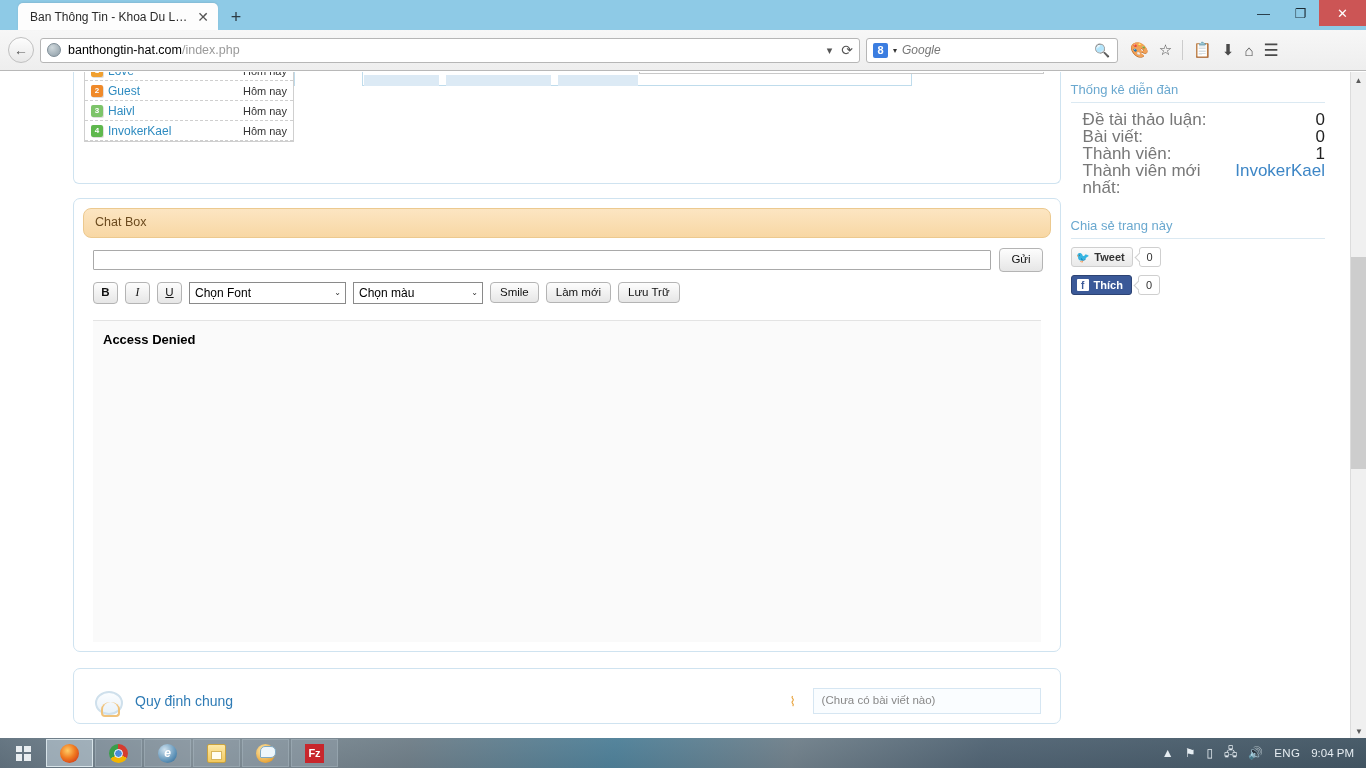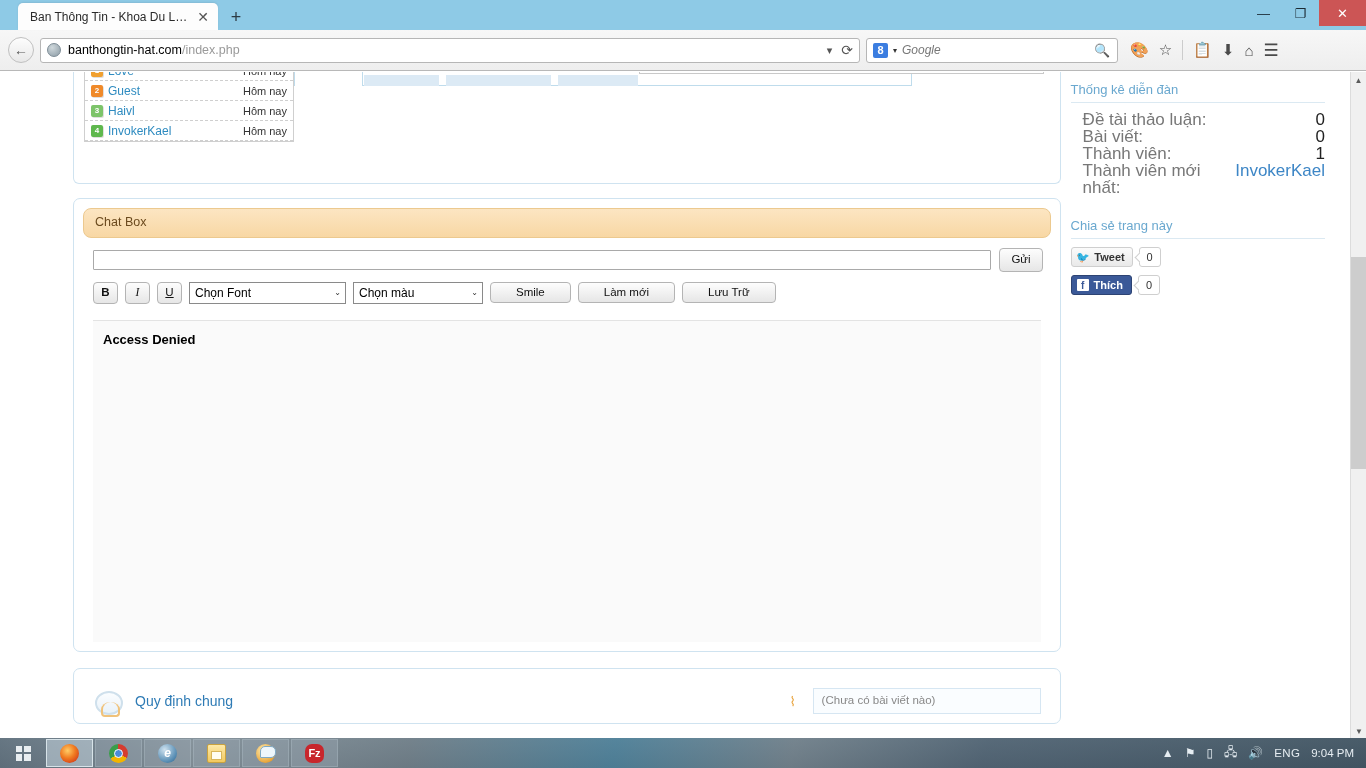--- a/index.html
+++ b/index.html
@@ -138,21 +138,21 @@
   }
   .chat-controls { padding: 10px 8px 6px 10px; }
   .chat-row1 { display: flex; align-items: center; gap: 8px; }
   .chat-input {
     flex: 1; height: 20px; border: 1px solid #a9a9a9;
     background: #fff; border-radius: 1px;
   }
   .btn {
     background: linear-gradient(#fdfdfd,#e6e6e6); border: 1px solid #b4b4b4;
     border-radius: 4px; font-size: 11.5px; color: #111;
-    padding: 4px 25px; cursor: pointer; font-family: "Liberation Sans", sans-serif;
+    padding: 4px 9px; cursor: pointer; font-family: "Liberation Sans", sans-serif;
     line-height: 1;
   }
   .btn-send { padding: 5px 11px; }
   .chat-row2 {
     display: flex; align-items: center; gap: 7px; margin-top: 10px;
   }
   .btn-fmt {
     width: 25px; height: 22px; display: flex; align-items: center;
     justify-content: center; padding: 0; font-size: 11.5px;
   }
@@ -301,21 +301,21 @@
   }
   .ic.chatapp {
     border-radius: 50%;
     background: radial-gradient(circle at 40% 35%, #fff0b8, #e8a63c 70%, #c27b1a);
   }
   .ic.chatapp::after {
     content: ""; position: absolute; left: 4px; top: 2px; width: 14px; height: 10px;
     background: #eef6fb; border: 1px solid #7fa9c4; border-radius: 5px 5px 5px 1px;
   }
   .ic.fz {
-    border-radius: 7px; background: #c8262c; color: #fff; font-size: 11px;
+    border-radius: 0; background: #c8262c; color: #fff; font-size: 11px;
     font-weight: bold; display: flex;
     align-items: center; justify-content: center;
   }
   .tray {
     position: absolute; right: 0; display: flex; align-items: center;
     gap: 11px; padding-right: 12px; color: #e6edf2; font-size: 11.5px;
   }
   .tray .tic { font-size: 12px; cursor: pointer; }
   .tray .lang { font-size: 11.5px; letter-spacing: .3px; }
   .tray .clock { font-size: 11.5px; }

